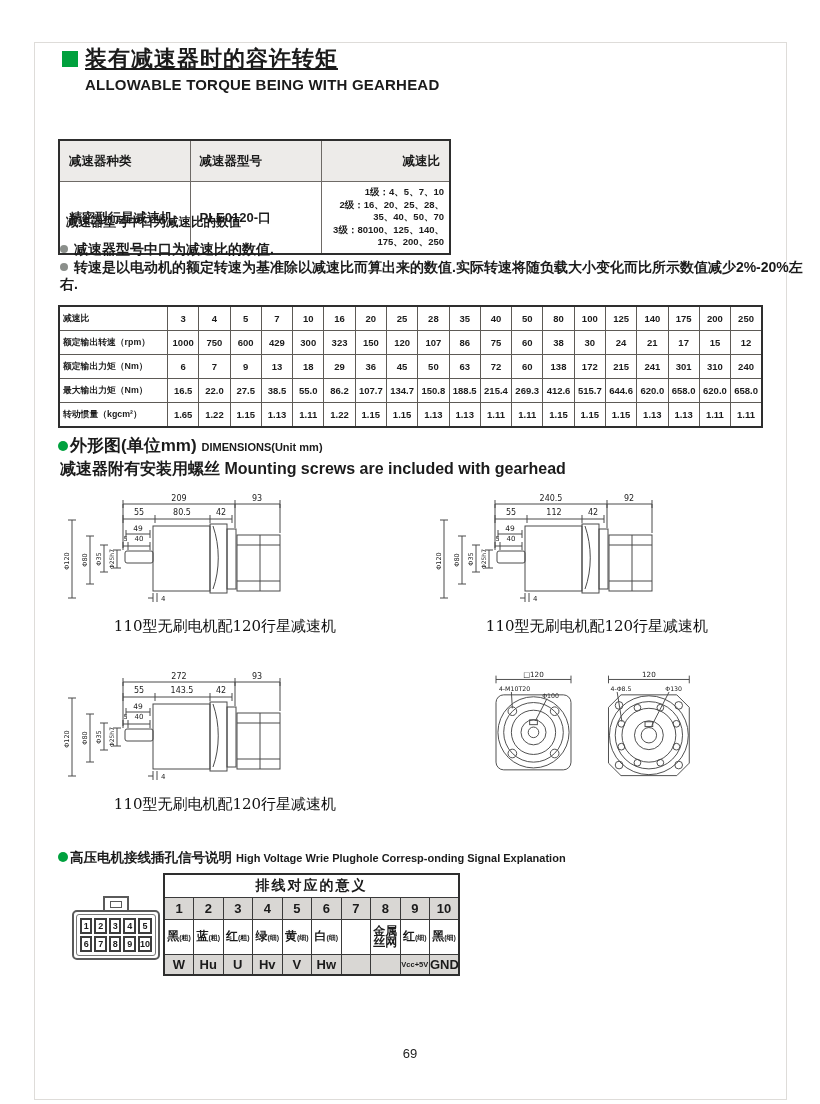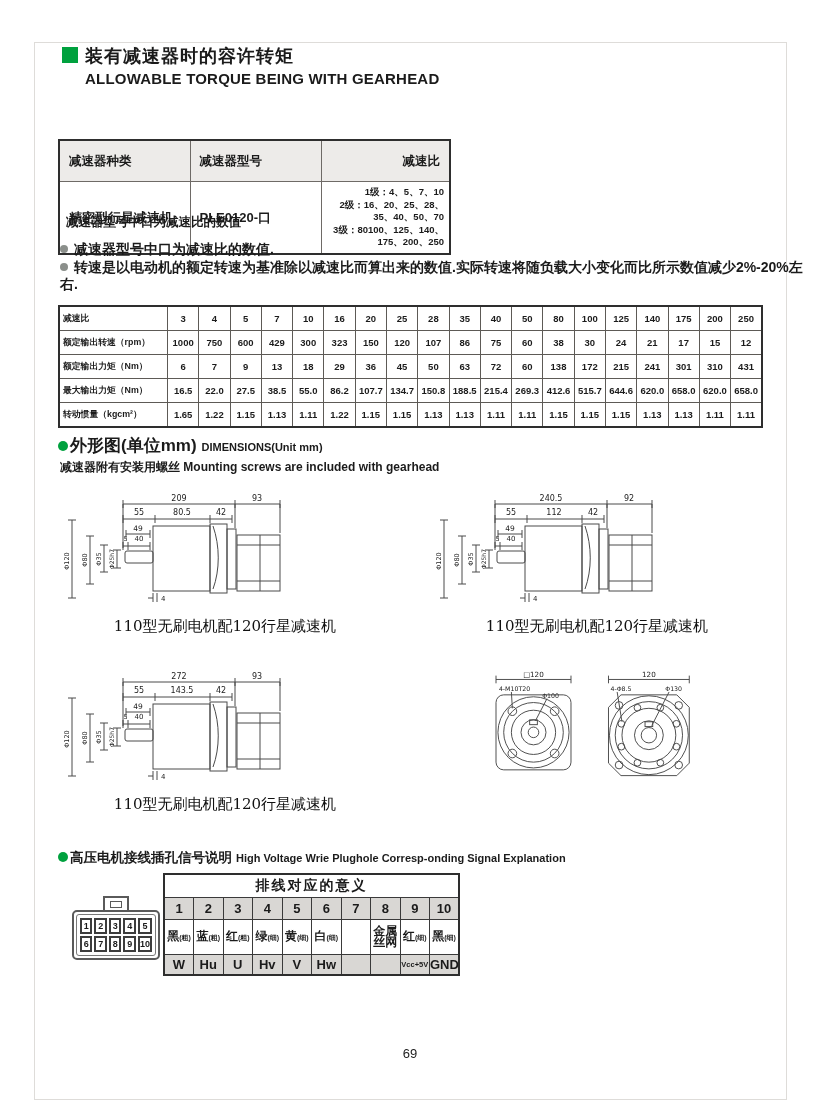--- a/index.html
+++ b/index.html
@@ -8,21 +8,21 @@
     font-family:"Liberation Sans","DejaVu Sans",sans-serif;color:#1b1b1b;
     overflow:hidden;
   }
   .frame{position:absolute;left:34px;top:42px;width:751px;height:1056px;
     border:1px solid #dedcd9;pointer-events:none;}
 
   
   #title-block{position:absolute;left:62px;top:44px;}
   .title-sq{display:inline-block;width:16px;height:16px;background:var(--accent-green,#00a13e);
     margin-right:7px;vertical-align:-1px;}
-  .title-zh{font-size:18px;font-weight:bold;letter-spacing:1px;}
+  .title-zh{font-size:22px;font-weight:bold;letter-spacing:1px;text-decoration:underline;}
   .title-en{font-size:15px;font-weight:bold;margin:2px 0 0 23px;letter-spacing:.2px;}
 
   
   table{border-collapse:collapse;}
   .t1{position:absolute;left:58px;top:103px;width:391px;border:2px solid #2e2e2e;table-layout:fixed;margin-top:36px;}
   .t1 th,.t1 td{border:1px solid #6e6a66;}
   .t1 thead th{background:var(--header-bg,#edebe9);height:40px;font-size:12.5px;text-align:left;padding:0 9px;}
   .t1 thead th:last-child{text-align:right;}
   .t1 td{height:67px;font-size:13px;font-weight:bold;padding:0 9px;vertical-align:middle;}
   .t1 td.ratio{font-size:9.5px;line-height:12.5px;text-align:right;padding:2px 5px;}
@@ -39,21 +39,21 @@
   .spec th,.spec td{border:1px solid #5d5a56;height:23px;font-weight:bold;}
   .spec th{width:104px;font-size:8.8px;text-align:left;padding:0 0 0 3px;}
   .spec td{font-size:9.5px;text-align:center;padding:0;}
 
   
   .sec-dot{display:inline-block;width:10px;height:10px;border-radius:50%;background:var(--accent-green,#00a13e);
     margin-right:2px;vertical-align:0px;}
   #dim-head{position:absolute;left:58px;top:434px;}
   #dim-head .zh{font-size:17px;font-weight:bold;}
   #dim-head .en{font-size:11px;font-weight:bold;margin-left:5px;}
-  #dim-sub{position:absolute;left:60px;top:459px;font-size:12px;font-weight:bold;}
+  #dim-sub{position:absolute;left:60px;top:459px;font-size:16px;font-weight:bold;}
 
   #sig-head{position:absolute;left:58px;top:848px;}
   #sig-head .zh{font-size:13.5px;font-weight:bold;}
   #sig-head .en{font-size:11px;font-weight:bold;margin-left:4px;}
 
   
   .drawing{position:absolute;}
   #drawing-1{left:60px;top:488px;width:330px;}
   #drawing-2{left:432px;top:488px;width:330px;}
   #drawing-3{left:60px;top:666px;width:330px;}
@@ -246,21 +246,21 @@
         <td>50</td>
         <td>63</td>
         <td>72</td>
         <td>60</td>
         <td>138</td>
         <td>172</td>
         <td>215</td>
         <td>241</td>
         <td>301</td>
         <td>310</td>
-        <td>431</td>
+        <td>240</td>
       </tr>
       <tr>
         <th>最大输出力矩（Nm）</th>
         <td>16.5</td>
         <td>22.0</td>
         <td>27.5</td>
         <td>38.5</td>
         <td>55.0</td>
         <td>86.2</td>
         <td>107.7</td>

